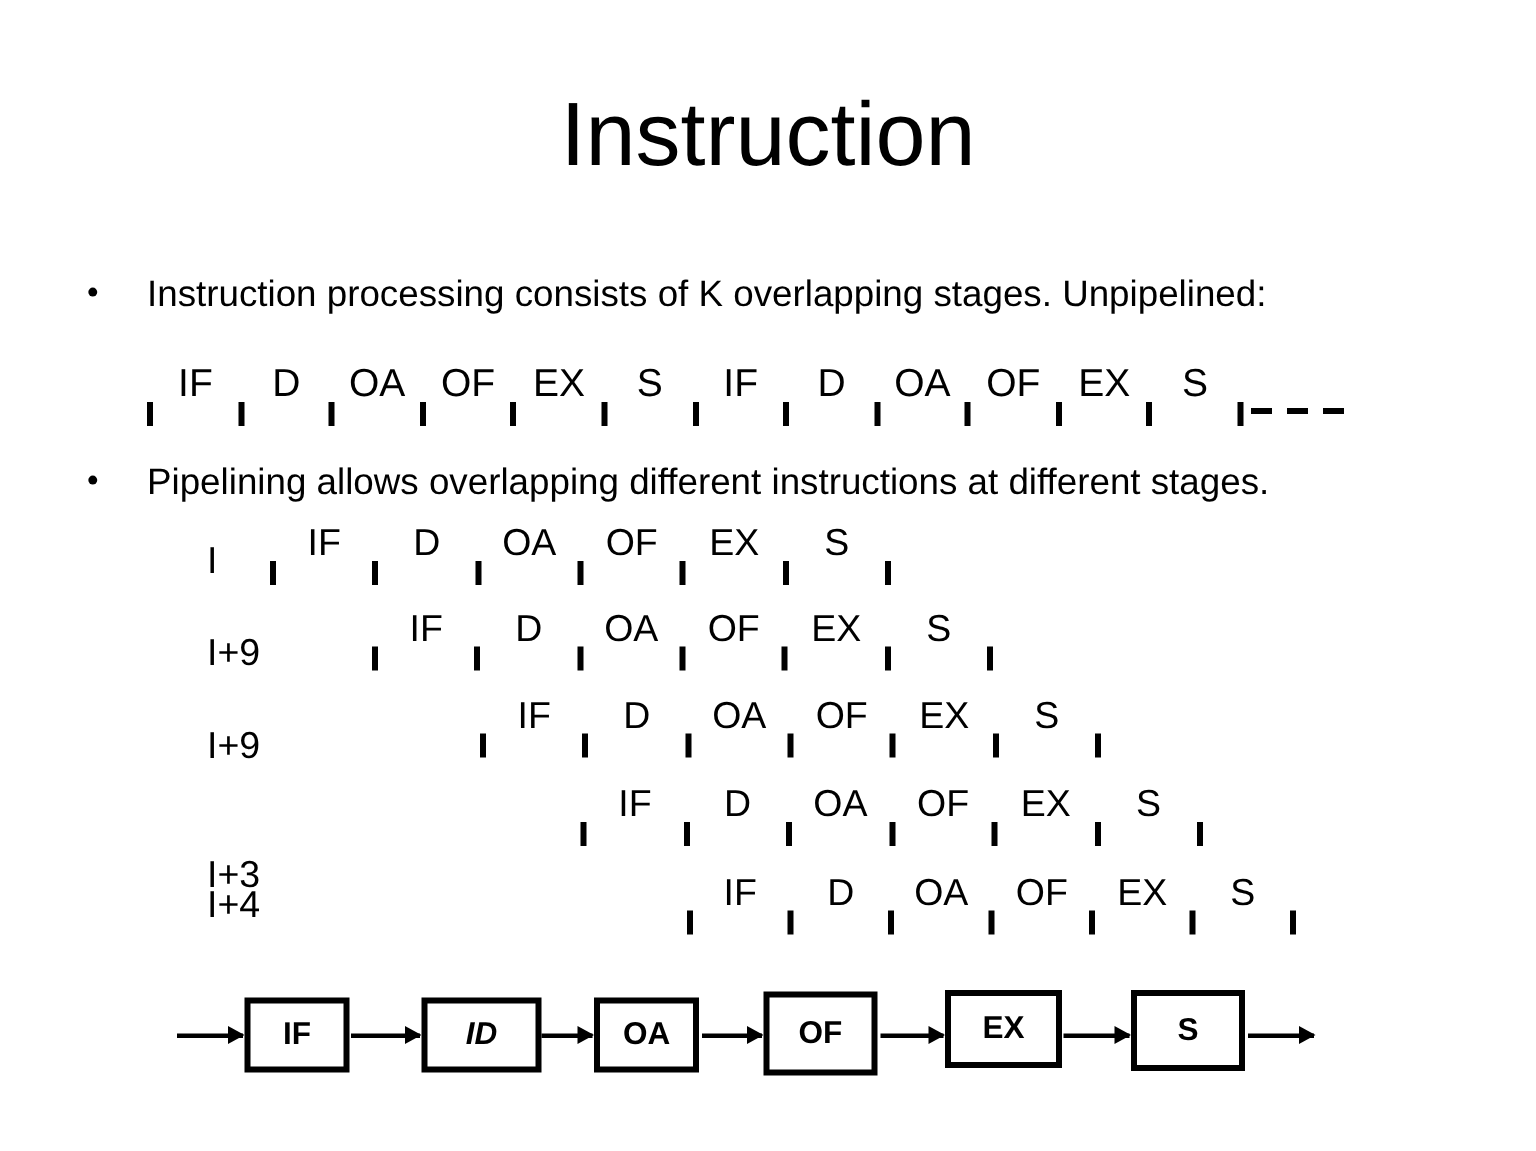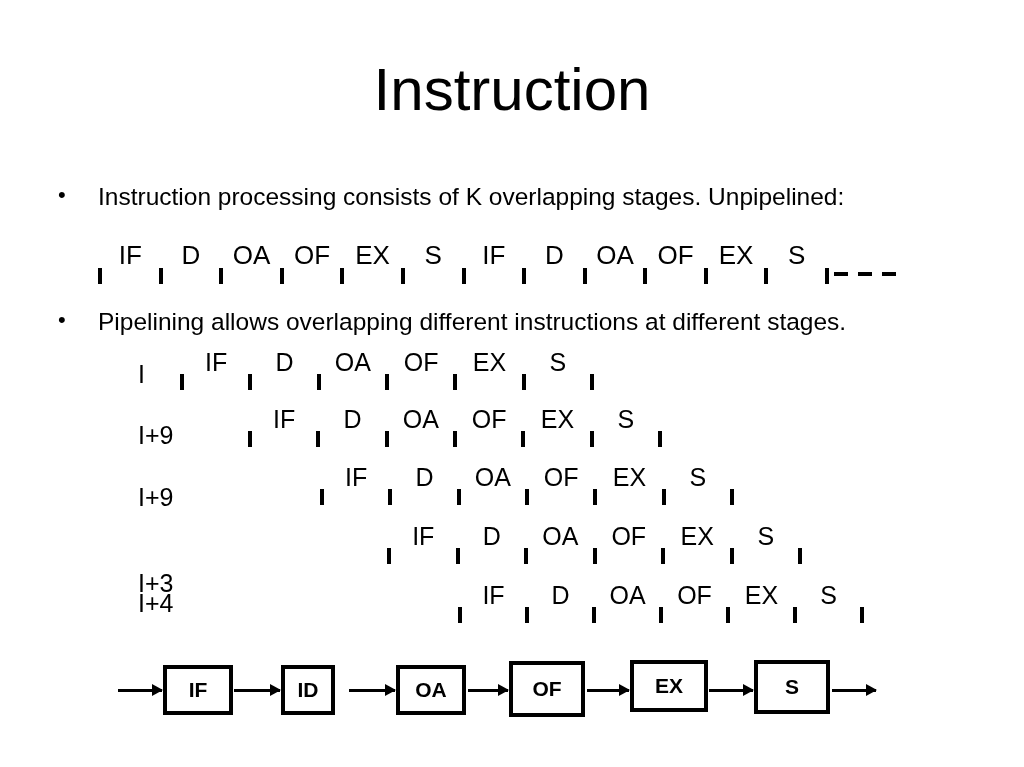--- a/index.html
+++ b/index.html
@@ -242,20 +242,20 @@
 
   <div class="blockdiagram" id="blockdiagram">
       <div class="arrow" style="left: 118px; top: 39px; width: 44px;"></div>
       <div class="arrow" style="left: 234px; top: 39px; width: 46px;"></div>
       <div class="arrow" style="left: 349px; top: 39px; width: 46px;"></div>
       <div class="arrow" style="left: 468px; top: 39px; width: 40px;"></div>
       <div class="arrow" style="left: 587px; top: 39px; width: 42px;"></div>
       <div class="arrow" style="left: 709px; top: 39px; width: 44px;"></div>
       <div class="arrow" style="left: 832px; top: 39px; width: 44px;"></div>
       <div class="pbox" style="left: 163px; top: 15px; width: 70px; height: 50px;">IF</div>
-      <div class="pbox" style="left: 281px; top: 15px; width: 54px; height: 50px;">ID</div>
+      <div class="pbox" style="left: 281px; top: 15px; width: 80px; height: 50px; font-style: italic;">ID</div>
       <div class="pbox" style="left: 396px; top: 15px; width: 70px; height: 50px;">OA</div>
       <div class="pbox" style="left: 509px; top: 11px; width: 76px; height: 56px;">OF</div>
       <div class="pbox" style="left: 630px; top: 10px; width: 78px; height: 52px;">EX</div>
       <div class="pbox" style="left: 754px; top: 10px; width: 76px; height: 54px;">S</div>
     </div>
 
 </div>
 
 </body></html>

